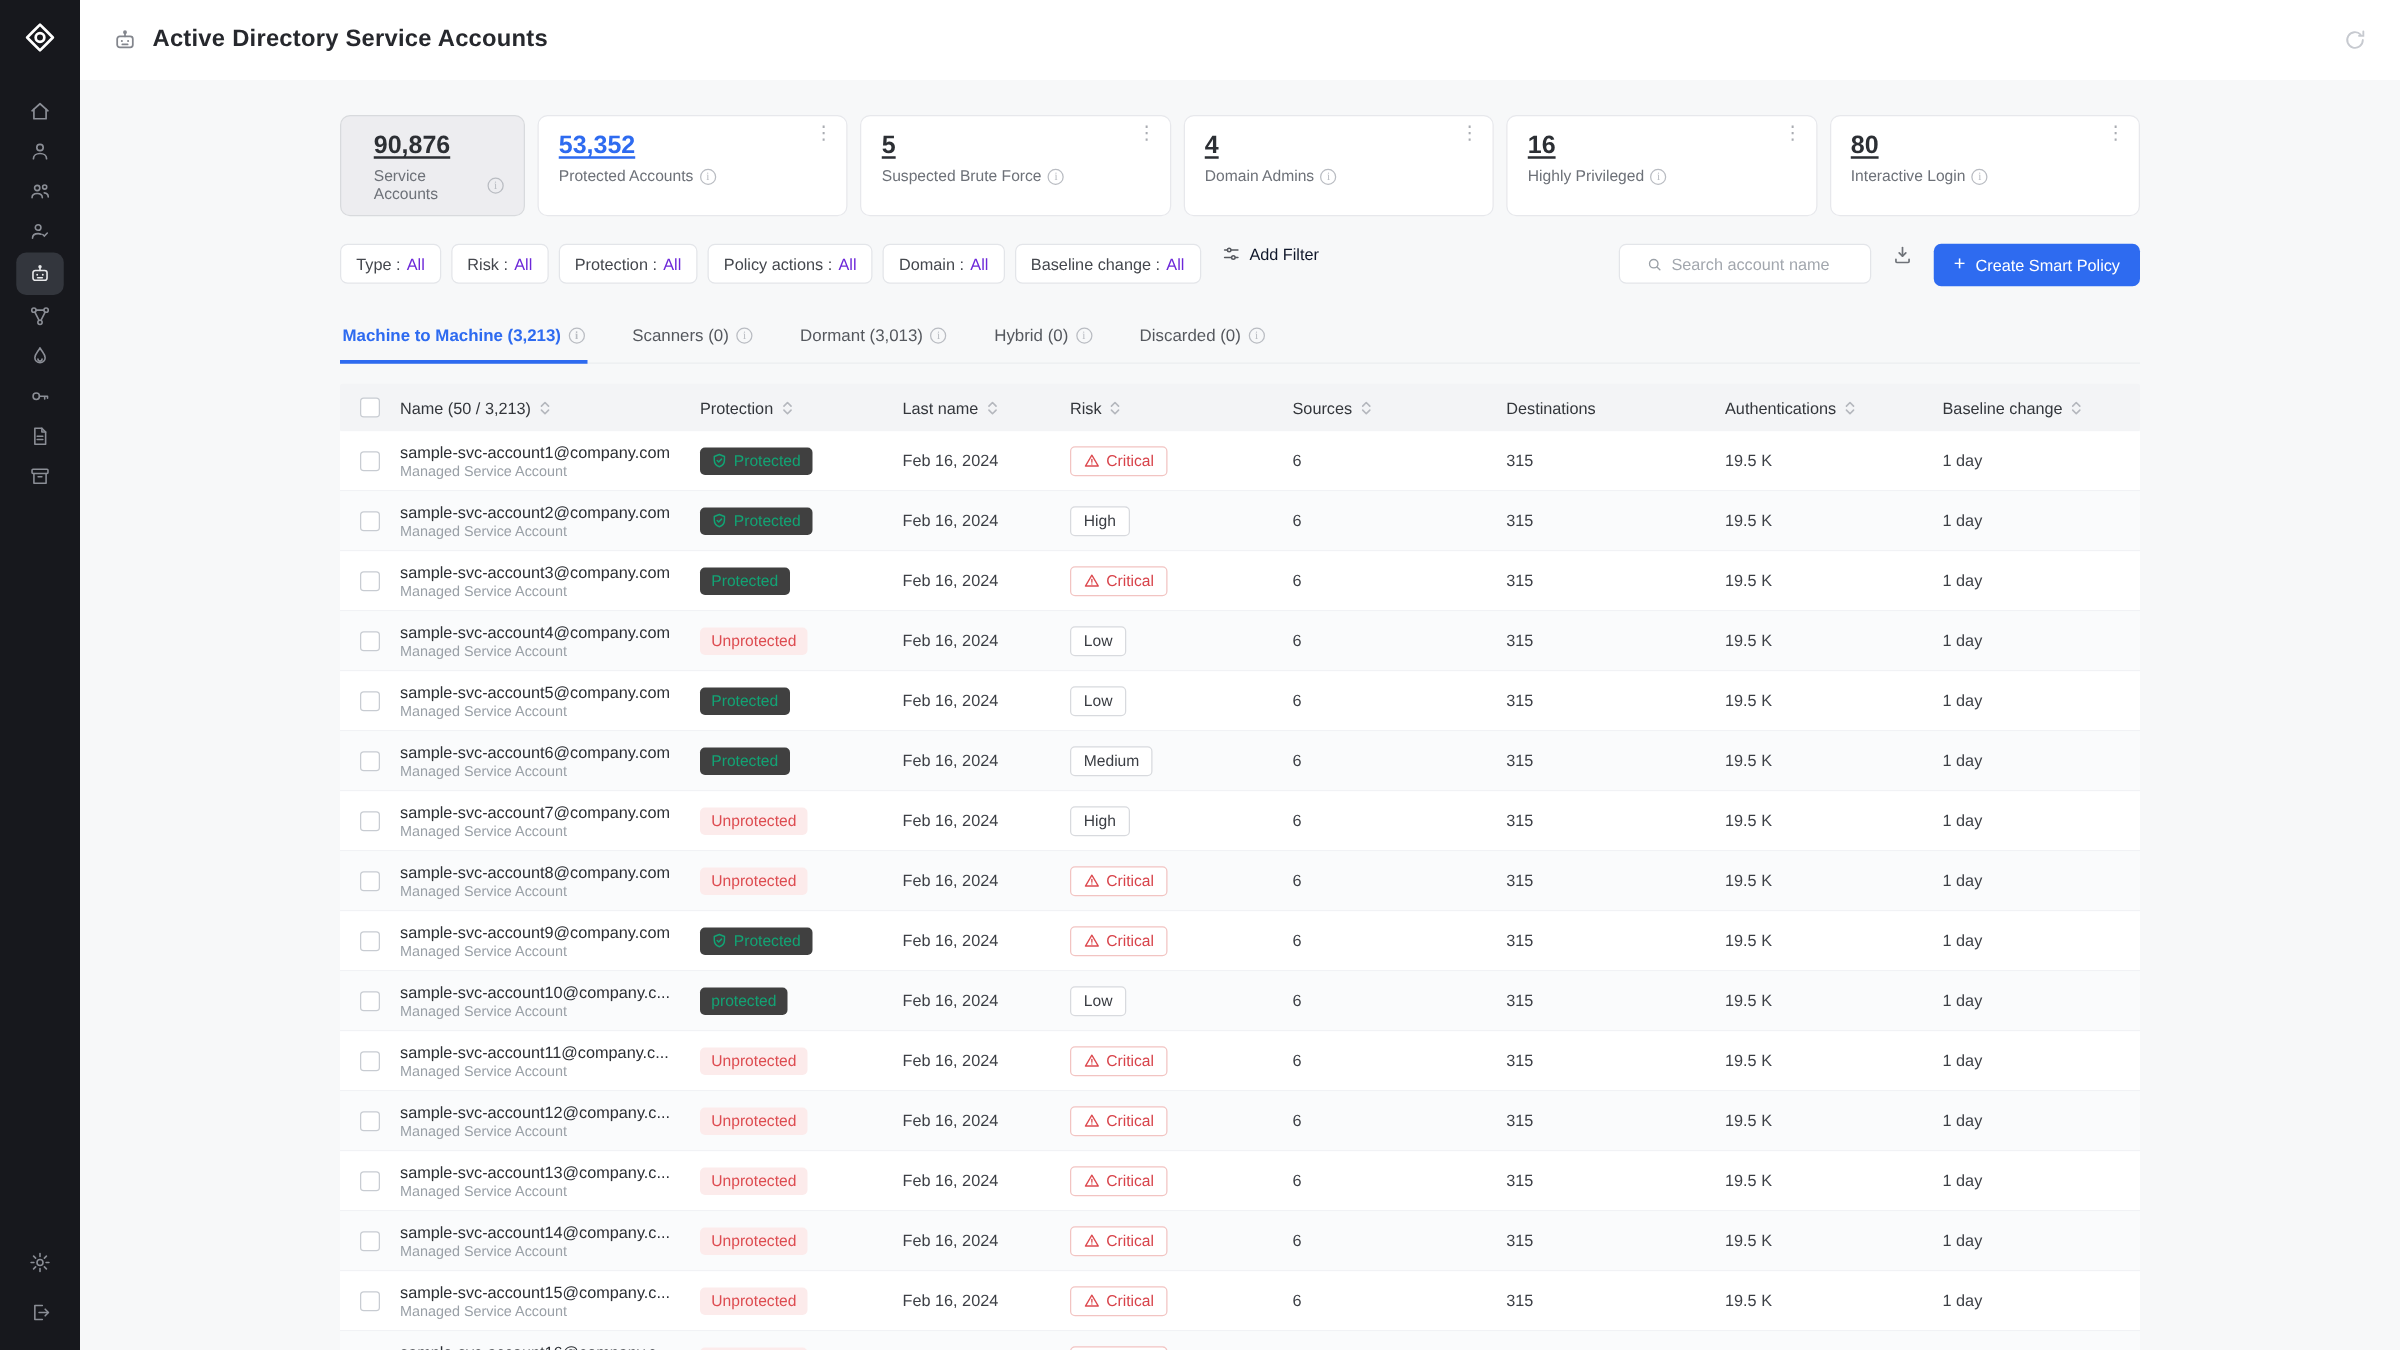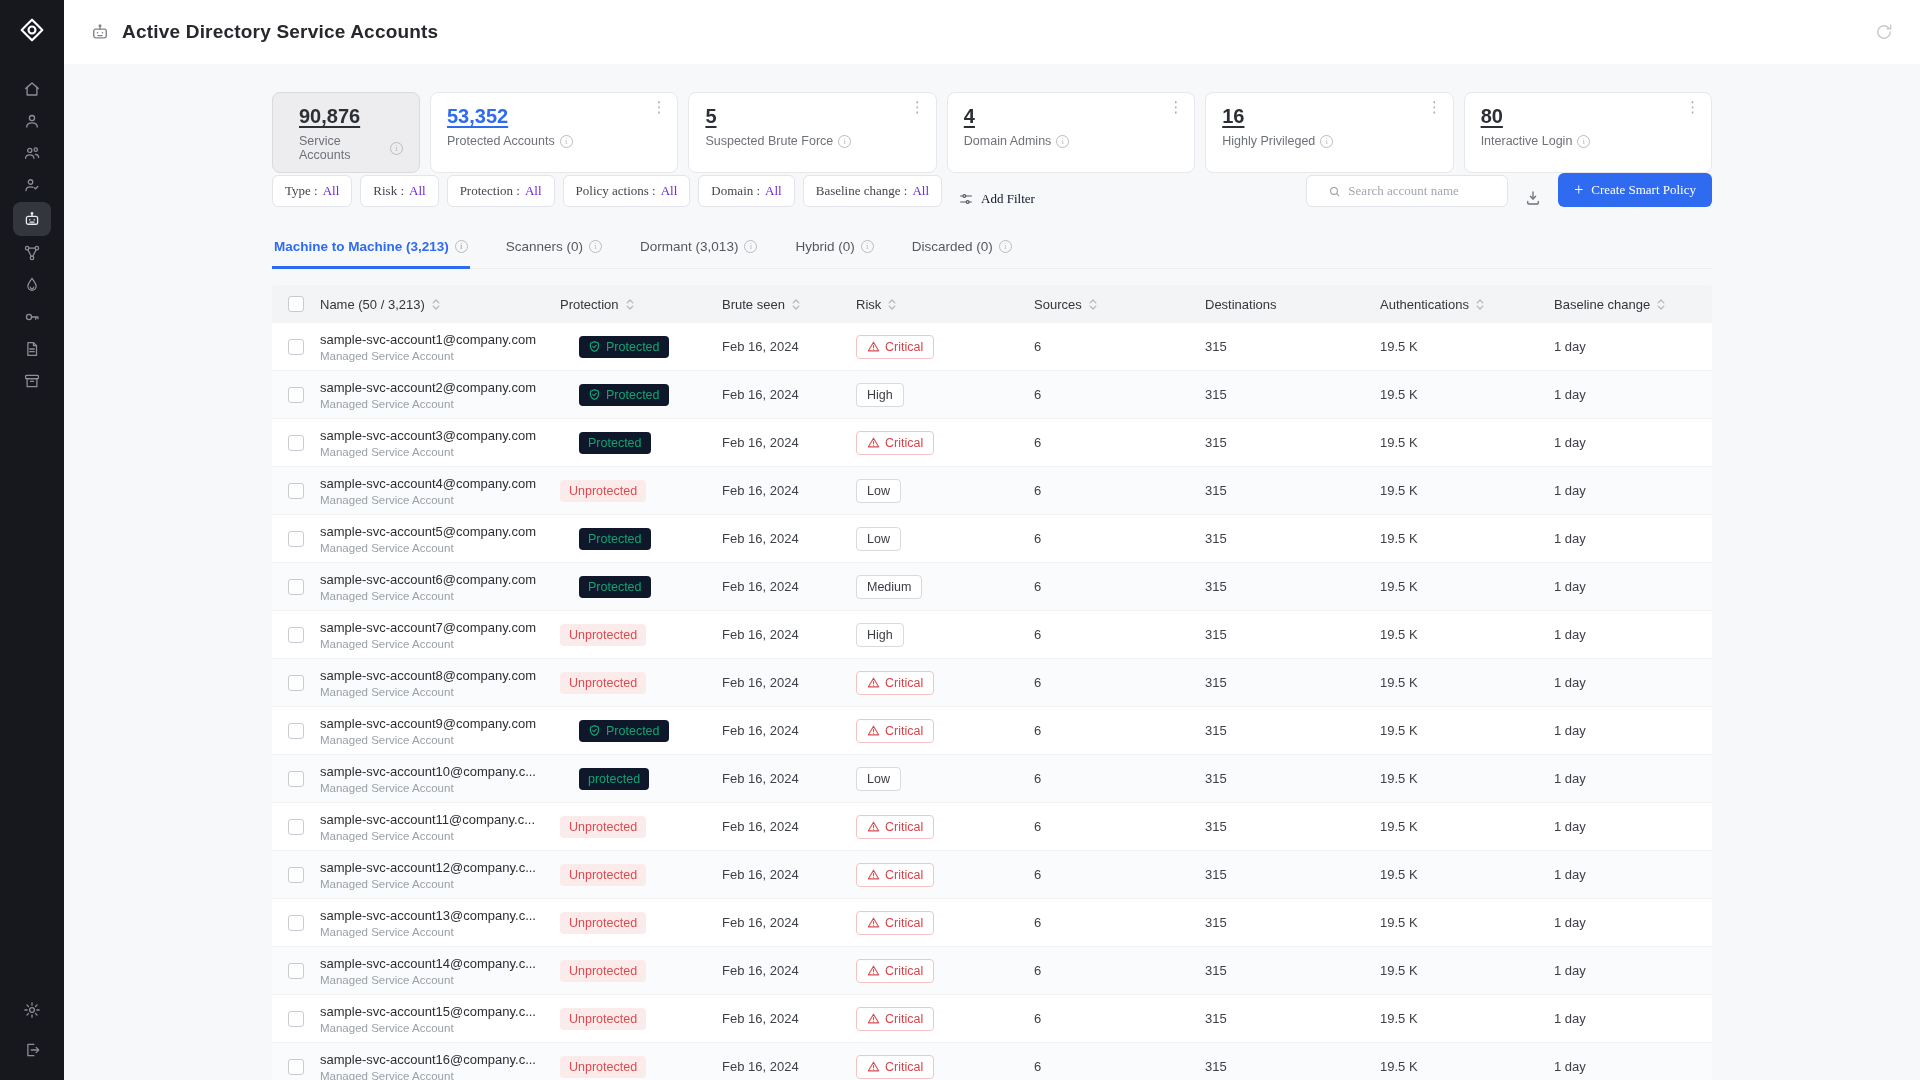--- a/index.html
+++ b/index.html
@@ -32,21 +32,21 @@
   .stat-card.selected { background:#ededf0; border-color:#d8dadd; flex:0 0 148px;padding-left:26px; }
   .stat-value { font-size:20px; font-weight:700; color:#2c2f34; text-decoration:underline; text-underline-offset:3px; display:inline-block; }
   .stat-card.accent .stat-value { color:#2e6bf0; }
   .stat-label { margin-top:6px; font-size:12.5px; color:#6d7178; display:flex; align-items:center; gap:5px; }
   .kebab { position:absolute; top:6px; right:11px; color:#a9acb2; font-size:15px; line-height:1; cursor:pointer; }
 
   .info { width:13px; height:13px; border:1px solid #b9bcc2; border-radius:50%; color:#b9bcc2; font-size:9px; display:inline-flex; align-items:center; justify-content:center; cursor:pointer; flex-shrink:0; line-height:1; }
   .info::after { content:"i"; font-family:"Liberation Serif", serif; }
 
   
-  .filter-row { display:flex; align-items:flex-end; gap:8px;font-family:Liberation Serif, serif; }
+  .filter-row { display:flex; align-items:flex-start; margin-top:22px; gap:8px; }
   .chip { height:32px; background:#fff; border:1px solid #e3e5e9; border-radius:6px; display:flex; align-items:center; padding:0 12px; font-size:13px; color:#44474d; gap:5px; cursor:pointer; white-space:nowrap; }
   .chip-value { color:#6d28d9; }
   .add-filter { display:flex; align-items:center; gap:7px; font-size:13px; color:#0f172a; margin-left:8px; cursor:pointer; }
   .add-filter svg { color:#55585e; }
   .filter-spacer { flex:1; }
   .search-box { width:202px; height:32px; background:#fff; border:1px solid #e3e5e9; border-radius:6px; display:flex; align-items:center; padding:0 21px; gap:7px; color:#9aa0a7; }
   .search-box input { border:none; outline:none; width:100%; font-size:13px; color:#3e4147; font-family:inherit; background:transparent; }
   .search-box input::placeholder { color:#a2a7ae; }
   .download-btn { color:#6e7278; margin:0 8px; cursor:pointer; }
   .create-btn { height:34px; background:#2e6bf0; color:#fff; border:none; border-radius:6px; font-size:13px; display:flex; align-items:center; gap:8px; padding:0 16px; cursor:pointer; font-family:inherit; }
@@ -67,21 +67,21 @@
   .row { height:48px; background:#fff; border-bottom:1px solid #f1f2f5; }
   .row:nth-child(even) { background:#fafbfc; }
   .cell { font-size:13px; color:#3c3f45; min-width:0; }
   .cb-cell { display:flex; justify-content:center; }
   input[type=checkbox] { appearance:none; -webkit-appearance:none; width:16px; height:16px; border:1.5px solid #c8ccd2; border-radius:3px; background:#fff; cursor:pointer; }
   .name-cell { display:flex; flex-direction:column; gap:3px; padding-right:20px; }
   .acct-name { font-size:13px; color:#2b2e33; white-space:nowrap; overflow:hidden; text-overflow:ellipsis; cursor:pointer; }
   .acct-type { font-size:11.5px; color:#9aa0a7; }
 
   .pill { display:inline-flex; align-items:center; gap:5px; border-radius:4px; font-size:12.5px; padding:4px 9px; white-space:nowrap; }
-  .prot-pill.ok-icon, .prot-pill.ok { background:#0f172a; color:#12a374;margin-left:19px; }
+  .prot-pill.ok-icon, .prot-pill.ok { background:#404040; color:#12a374; }
   .prot-pill.bad { background:#fcebeb; color:#dd4b50; }
   .prot-pill .shield { display:none; }
   .prot-pill.ok-icon .shield { display:block; }
 
   .risk-pill { border:1px solid #d8dade; background:#fff; color:#3a3d43; padding:4px 10px; }
   .risk-pill .warn { display:none; color:#dd4b50; }
   .risk-pill.critical { border-color:#f2c4c2; color:#d8434a; }
   .risk-pill.critical .warn { display:block; }
 </style>
 </head>
@@ -353,21 +353,21 @@
             <div class="th">
               <span>Protection</span>
               <span class="sorter">
                 <svg width="10" height="13" viewBox="0 0 12 16" fill="none" stroke="currentColor" stroke-width="1.6" stroke-linecap="round" stroke-linejoin="round">
                   <path d="M2.5 6 L6 2.5 L9.5 6"></path>
                   <path d="M2.5 10 L6 13.5 L9.5 10"></path>
                 </svg>
               </span>
             </div>
             <div class="th">
-              <span>Brute seen</span>
+              <span>Last name</span>
               <span class="sorter">
                 <svg width="10" height="13" viewBox="0 0 12 16" fill="none" stroke="currentColor" stroke-width="1.6" stroke-linecap="round" stroke-linejoin="round">
                   <path d="M2.5 6 L6 2.5 L9.5 6"></path>
                   <path d="M2.5 10 L6 13.5 L9.5 10"></path>
                 </svg>
               </span>
             </div>
             <div class="th">
               <span>Risk</span>
               <span class="sorter">

